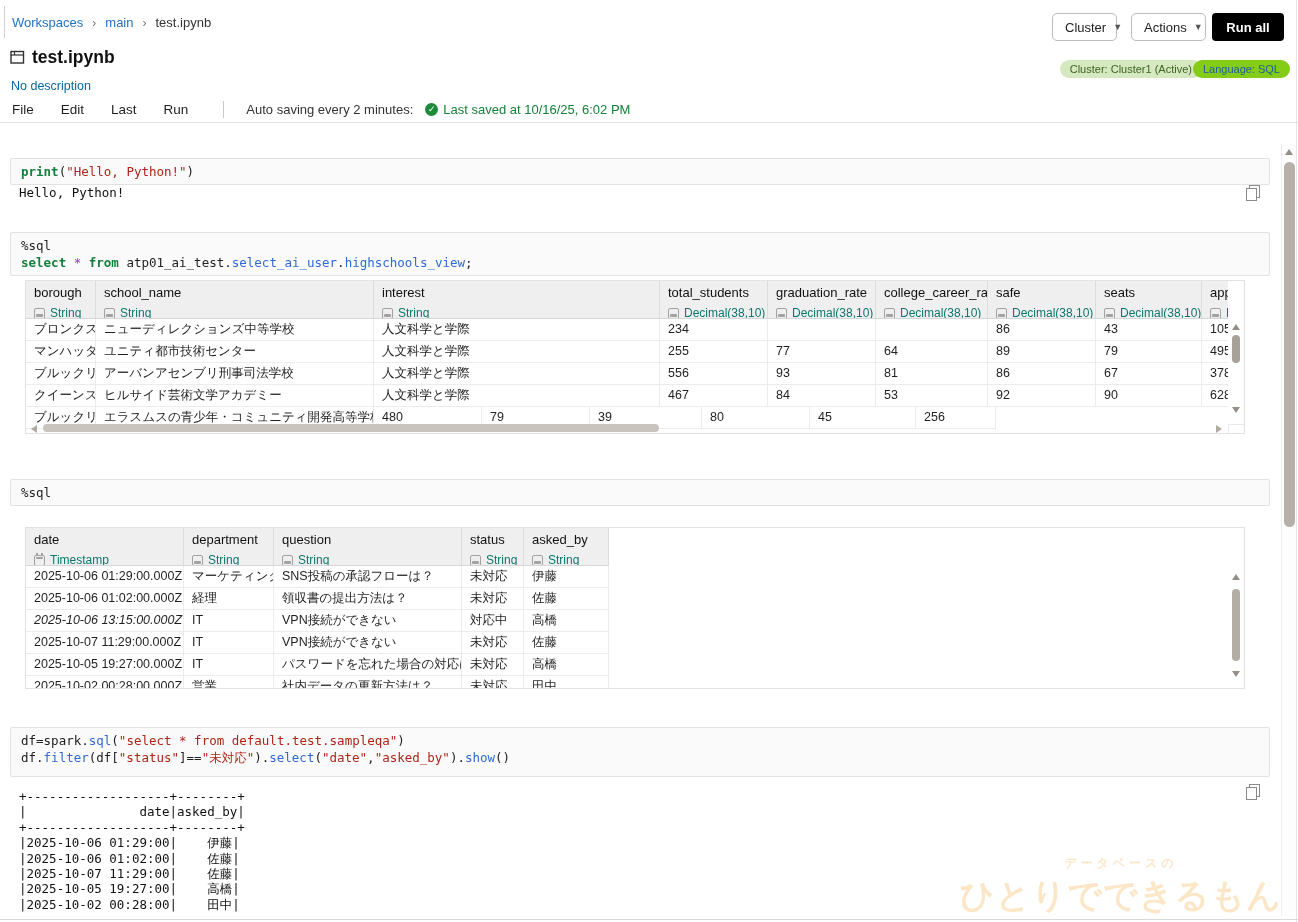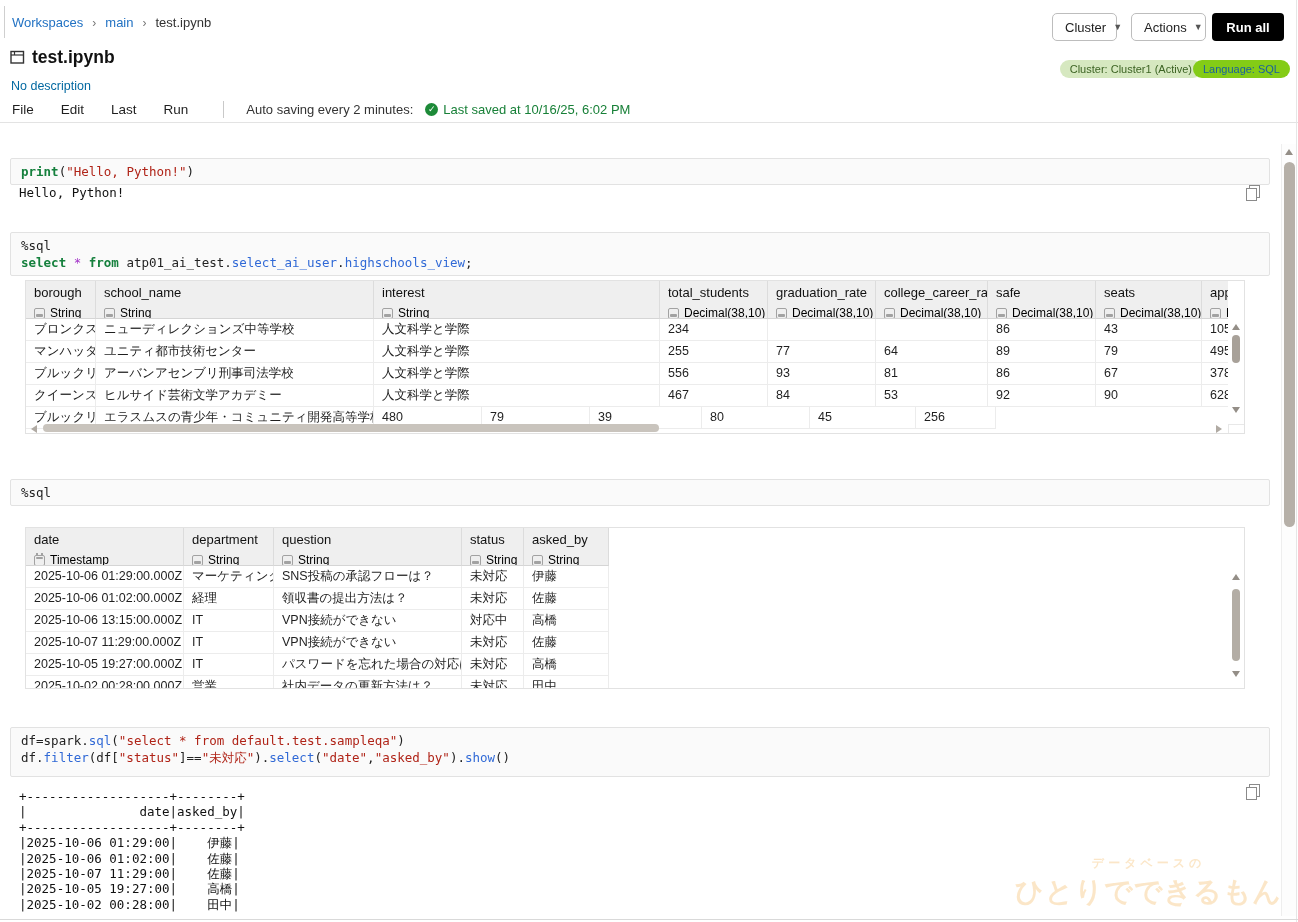--- a/index.html
+++ b/index.html
@@ -49,21 +49,21 @@
   .copy-btn { position:absolute; width:14px; height:16px; cursor:pointer; }
   .copy-btn::before { content:""; position:absolute; top:0; left:3px; width:9px; height:11px; border:1px solid #8a8a8a; background:#fff; }
   .copy-btn::after  { content:""; position:absolute; top:3px; left:0; width:9px; height:11px; border:1px solid #8a8a8a; background:#fff; }
 
   
   .dtable { position:absolute; left:25px; width:1220px; background:#fff; border:1px solid #e2e2e2; }
   .grid-clip { position:absolute; left:0; top:0; overflow:hidden; }
   .dt-head { display:flex; }
   .dt-hcell { flex:none; background:#efefef; border-right:1px solid #dcdcdc; border-bottom:1px solid #d5d5d5; padding:3px 8px 2px; height:38px; overflow:hidden; }
   .dt-hname { font-size:13px; color:#111; white-space:nowrap; line-height:17px; }
-  .dt-htype { font-size:12px; color:#000000; display:flex; align-items:center; gap:5px; margin-top:5px; white-space:nowrap; }
+  .dt-htype { font-size:12px; color:#0f766e; display:flex; align-items:center; gap:5px; margin-top:5px; white-space:nowrap; }
   .type-icon { width:11px; height:11px; border:1px solid #a2a2a2; border-radius:2px; display:inline-block; position:relative; flex:none; }
   .type-icon::after { content:""; position:absolute; left:1px; right:1px; bottom:1px; height:3px; background:#a2a2a2; border-radius:1px; }
   .type-icon-timestamp::before { content:""; position:absolute; top:-3px; left:1px; width:2px; height:3px; background:#a2a2a2; box-shadow:5px 0 #a2a2a2; }
   .type-icon-timestamp::after { top:1px; bottom:auto; height:2px; }
   .dt-row { display:flex; }
   .dt-cell { flex:none; height:22px; line-height:21px; font-size:12.5px; color:#1f1f1f; padding:0 8px;
     border-right:1px solid #ececec; border-bottom:1px solid #ececec; white-space:nowrap; overflow:hidden; background:#fff; }
 
   
   .tri-up    { width:0; height:0; border-left:4px solid transparent; border-right:4px solid transparent; border-bottom:6px solid #948e87; position:absolute; cursor:pointer; }
@@ -74,21 +74,21 @@
   .hthumb { position:absolute; height:8px; border-radius:4px; background:#c9c4bd; cursor:grab; }
   .scroll-corner { position:absolute; background:#fff; border-left:1px solid #e8e8e8; border-top:1px solid #e8e8e8; }
 
   .page-scrollbar { position:absolute; left:1281px; top:144px; width:16px; height:772px; background:#fdfdfd; border-left:1px solid #eeeeee; }
   .win-right-edge { position:absolute; left:1296px; top:0; width:1px; height:922px; background:#e6e6e6; }
   .win-bottom-edge { position:absolute; left:0; top:919px; width:1298px; height:1px; background:#d9d9d9; }
 
   
   .watermark { position:absolute; right:16px; top:855px; text-align:center; color:#f2a93d; opacity:0.28; font-weight:bold; pointer-events:none; }
   .wm-small { font-size:12px; letter-spacing:4px; margin-bottom:1px; }
-  .wm-big { font-size:28px; letter-spacing:1px; }
+  .wm-big { font-size:34px; letter-spacing:1px; }
 </style>
 </head>
 <body>
 
 <div class="screen">
 
   <div class="edge-line"></div>
 
   <div class="breadcrumb">
     <span class="bc-link">Workspaces</span>
@@ -288,21 +288,21 @@
           <div class="dt-cell" style="width: 85px;">伊藤</div>
         </div>
         <div class="dt-row">
           <div class="dt-cell" style="width: 158px;">2025-10-06 01:02:00.000Z</div>
           <div class="dt-cell" style="width: 90px;">経理</div>
           <div class="dt-cell" style="width: 188px;">領収書の提出方法は？</div>
           <div class="dt-cell" style="width: 62px;">未対応</div>
           <div class="dt-cell" style="width: 85px;">佐藤</div>
         </div>
         <div class="dt-row">
-          <div class="dt-cell" style="width: 158px;">2025-10-06 13:15:00.000Z</div>
+          <div class="dt-cell" style="width: 158px; font-style: italic;">2025-10-06 13:15:00.000Z</div>
           <div class="dt-cell" style="width: 90px;">IT</div>
           <div class="dt-cell" style="width: 188px;">VPN接続ができない</div>
           <div class="dt-cell" style="width: 62px;">対応中</div>
           <div class="dt-cell" style="width: 85px;">高橋</div>
         </div>
         <div class="dt-row">
           <div class="dt-cell" style="width: 158px;">2025-10-07 11:29:00.000Z</div>
           <div class="dt-cell" style="width: 90px;">IT</div>
           <div class="dt-cell" style="width: 188px;">VPN接続ができない</div>
           <div class="dt-cell" style="width: 62px;">未対応</div>

